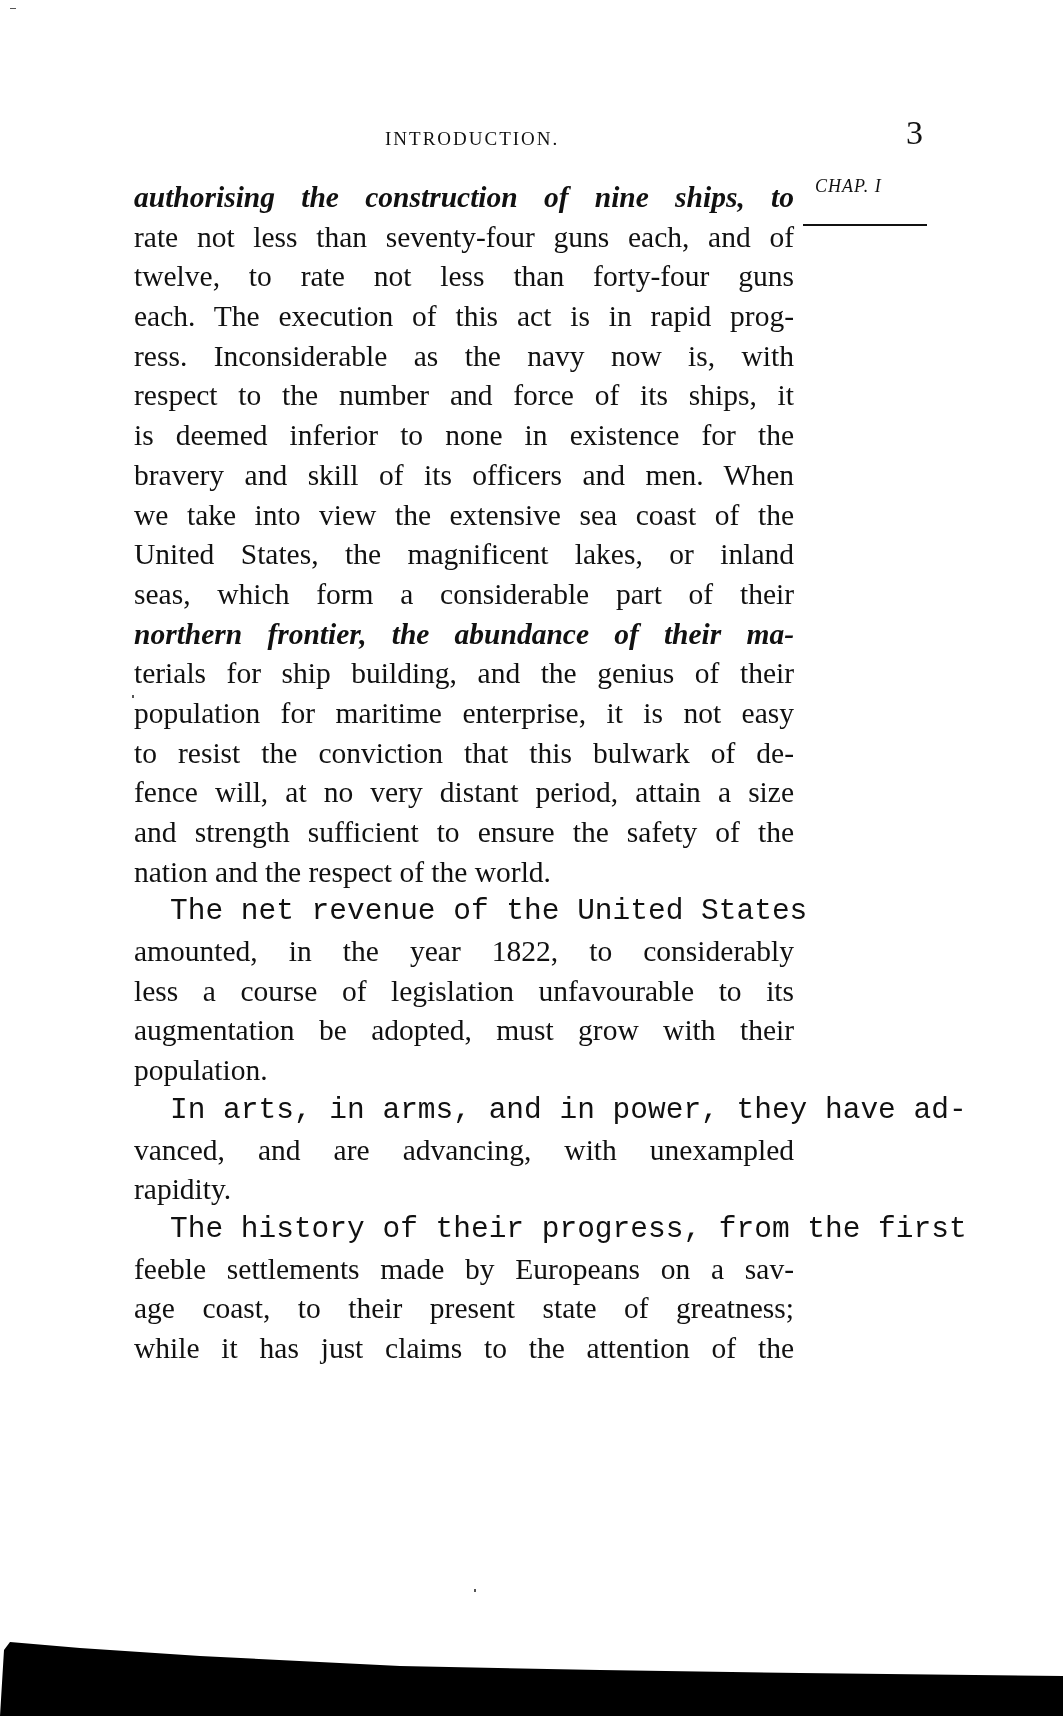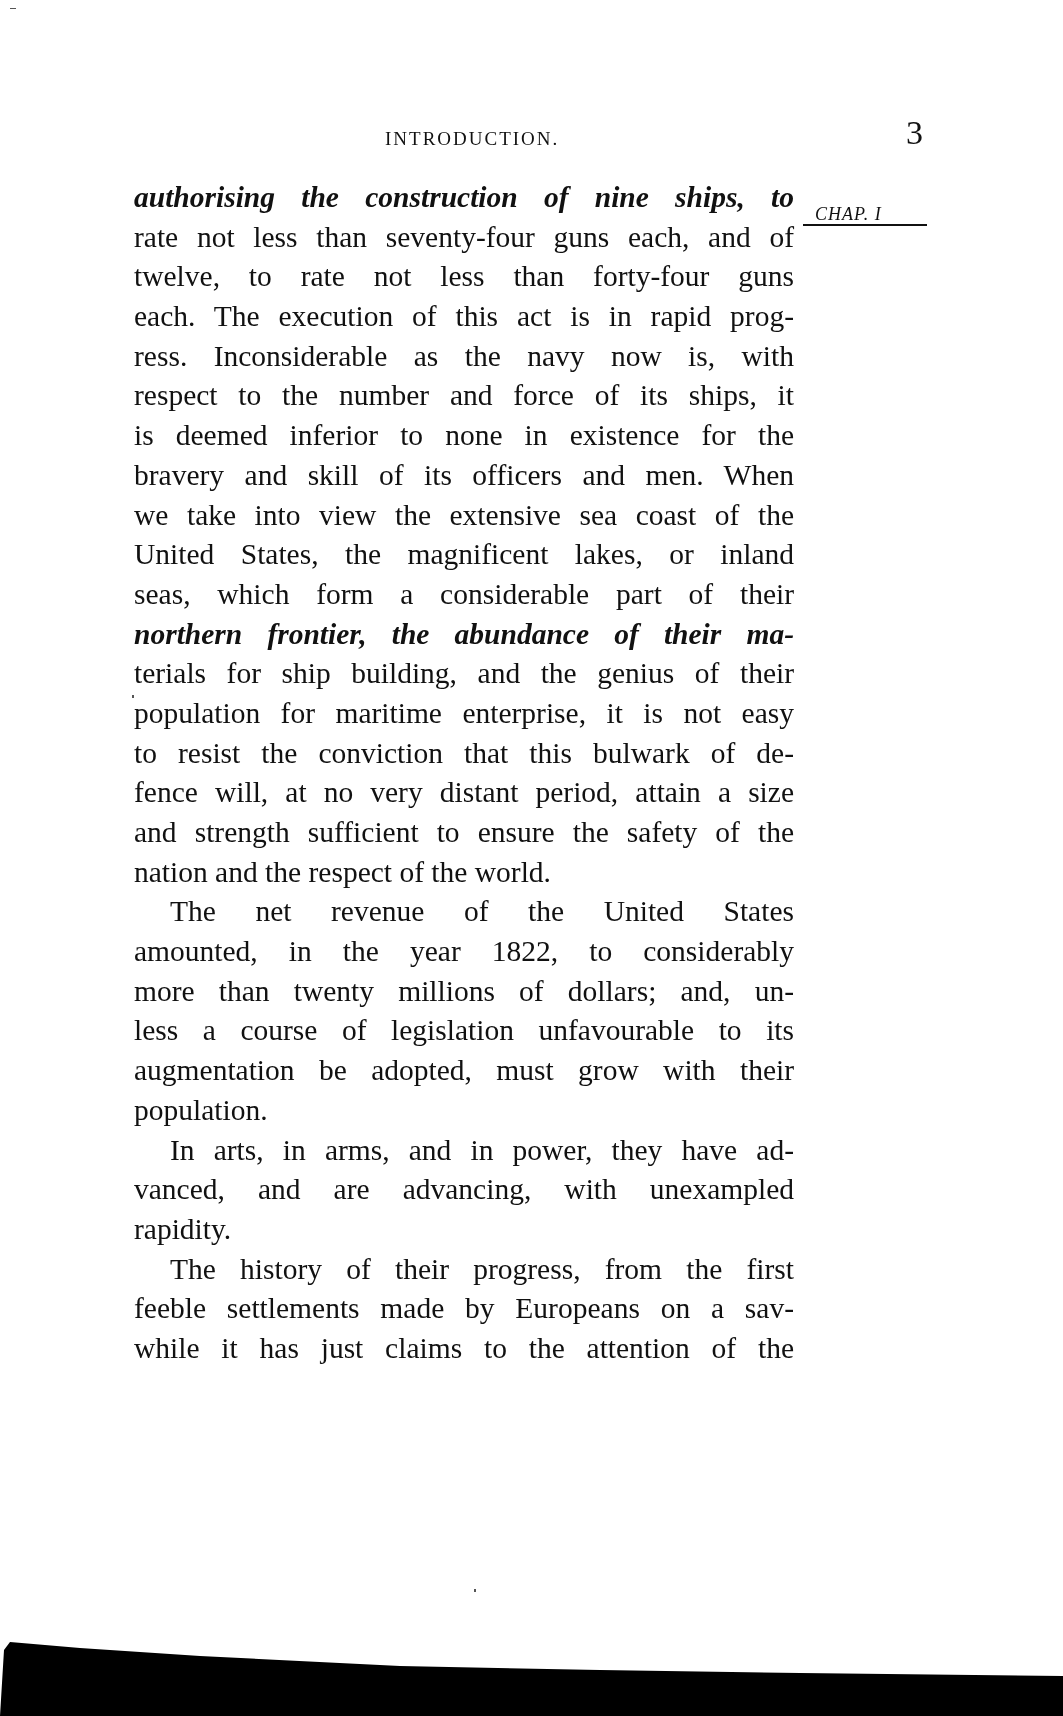--- a/index.html
+++ b/index.html
@@ -2,27 +2,27 @@
 <html><head>
 <meta charset="utf-8">
 <style>
   html, body { margin: 0; padding: 0; background: #ffffff; }
   body { width: 1063px; height: 1716px; position: relative; overflow: hidden;
          font-family: "Liberation Serif", "DejaVu Serif", serif; color: #111; }
   .page { position: absolute; inset: 0; }
   .running-head { position: absolute; left: 360px; top: 128px; font-size: 19px;
                   letter-spacing: 2px; font-variant: small-caps; text-transform: uppercase; margin-left: 25px; }
   .page-number { position: absolute; left: 906px; top: 114px; font-size: 34px; }
-  .margin-note { position: absolute; left: 815px; top: 204px; font-size: 18px; font-style: italic;
+  .margin-note { position: absolute; left: 815px; top: 176px; font-size: 18px; font-style: italic;
                  font-variant: small-caps; letter-spacing: 1px; }
   .margin-rule { position: absolute; left: 803px; top: 224px; width: 124px; height: 2px; background: #111; }
   .body-text { position: absolute; left: 134px; top: 178px; width: 660px; font-size: 29.5px; line-height: 39.7px; }
   .line { display: block; white-space: nowrap; text-align: justify; text-align-last: justify; height: 39.7px; }
   .line.last { text-align-last: left; }
-  .line.indent { padding-left: 36px; }
+  .line.indent { padding-left: 36px; font-family: Liberation Mono, monospace; }
   .it { font-style: italic; font-weight: bold; }
   .bottom-band { position: absolute; left: 0; right: 0; bottom: 0; height: 80px; }
   .bottom-band svg { display: block; width: 100%; height: 100%; }
   .speck { position: absolute; width: 2px; height: 3px; background: #555; }
 </style>
 </head>
 <body>
 
 <div class="page">
   <div class="running-head">INTRODUCTION.</div>
@@ -44,29 +44,29 @@
       <span class="line">seas, which form a considerable part of their</span>
       <span class="line it">northern frontier, the abundance of their ma-</span>
       <span class="line">terials for ship building, and the genius of their</span>
       <span class="line">population for maritime enterprise, it is not easy</span>
       <span class="line">to resist the conviction that this bulwark of de-</span>
       <span class="line">fence will, at no very distant period, attain a size</span>
       <span class="line">and strength sufficient to ensure the safety of the</span>
       <span class="line last">nation and the respect of the world.</span>
       <span class="line indent">The net revenue of the United States</span>
       <span class="line">amounted, in the year 1822, to considerably</span>
-      <span class="line">more than twenty millions of dollars; and, un-</span>
       <span class="line">less a course of legislation unfavourable to its</span>
       <span class="line">augmentation be adopted, must grow with their</span>
       <span class="line last">population.</span>
       <span class="line indent">In arts, in arms, and in power, they have ad-</span>
       <span class="line">vanced, and are advancing, with unexampled</span>
       <span class="line last">rapidity.</span>
       <span class="line indent">The history of their progress, from the first</span>
       <span class="line">feeble settlements made by Europeans on a sav-</span>
+      <span class="line">age coast, to their present state of greatness;</span>
       <span class="line">while it has just claims to the attention of the</span>
     </div>
 
   <div class="speck" style="left:132px; top:695px;"></div>
   <div class="speck" style="left:474px; top:1589px;"></div>
   <div class="speck" style="left:10px; top:8px; width:6px; height:1px;"></div>
 
   <div class="bottom-band">
     <svg viewBox="0 0 1063 80" preserveAspectRatio="none">
       <polygon points="4,14 10,6 80,12 200,20 400,30 600,34 800,37 1063,40 1063,80 0,80" fill="#000"></polygon>

